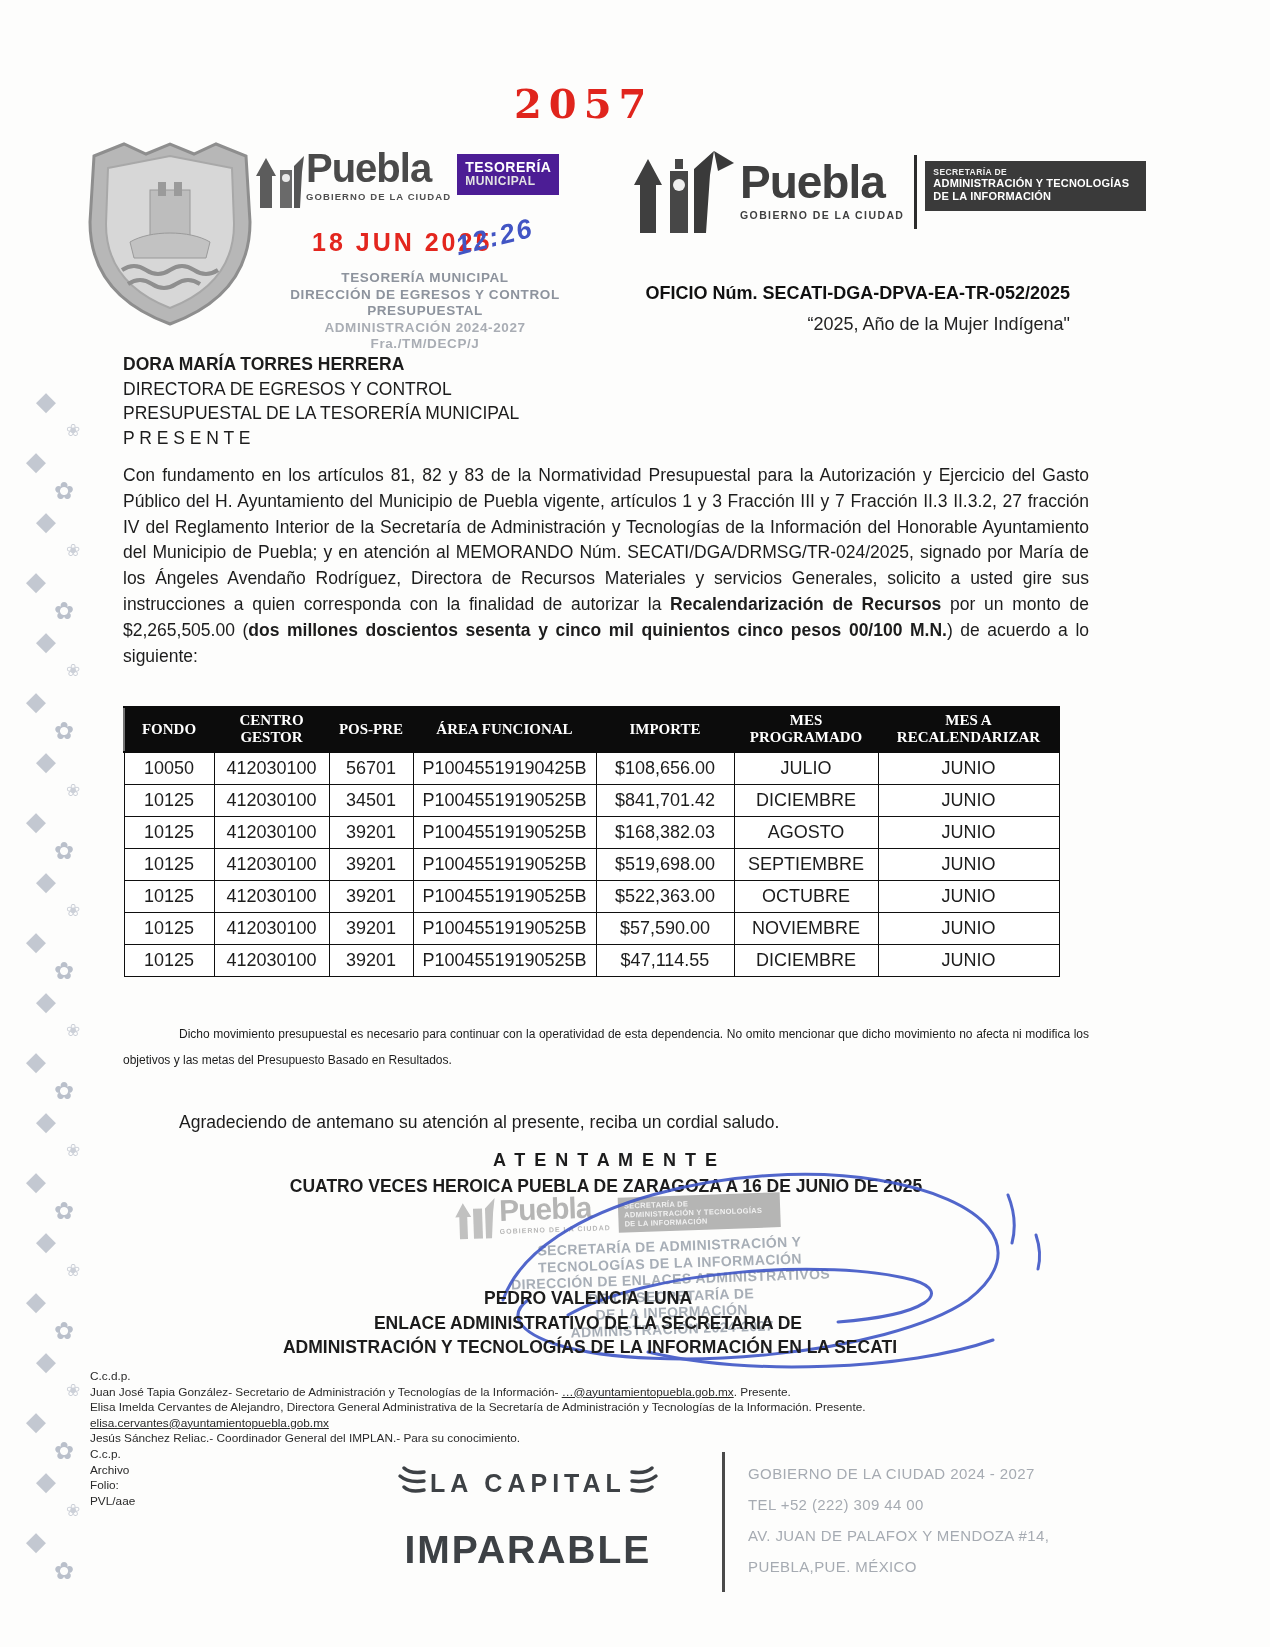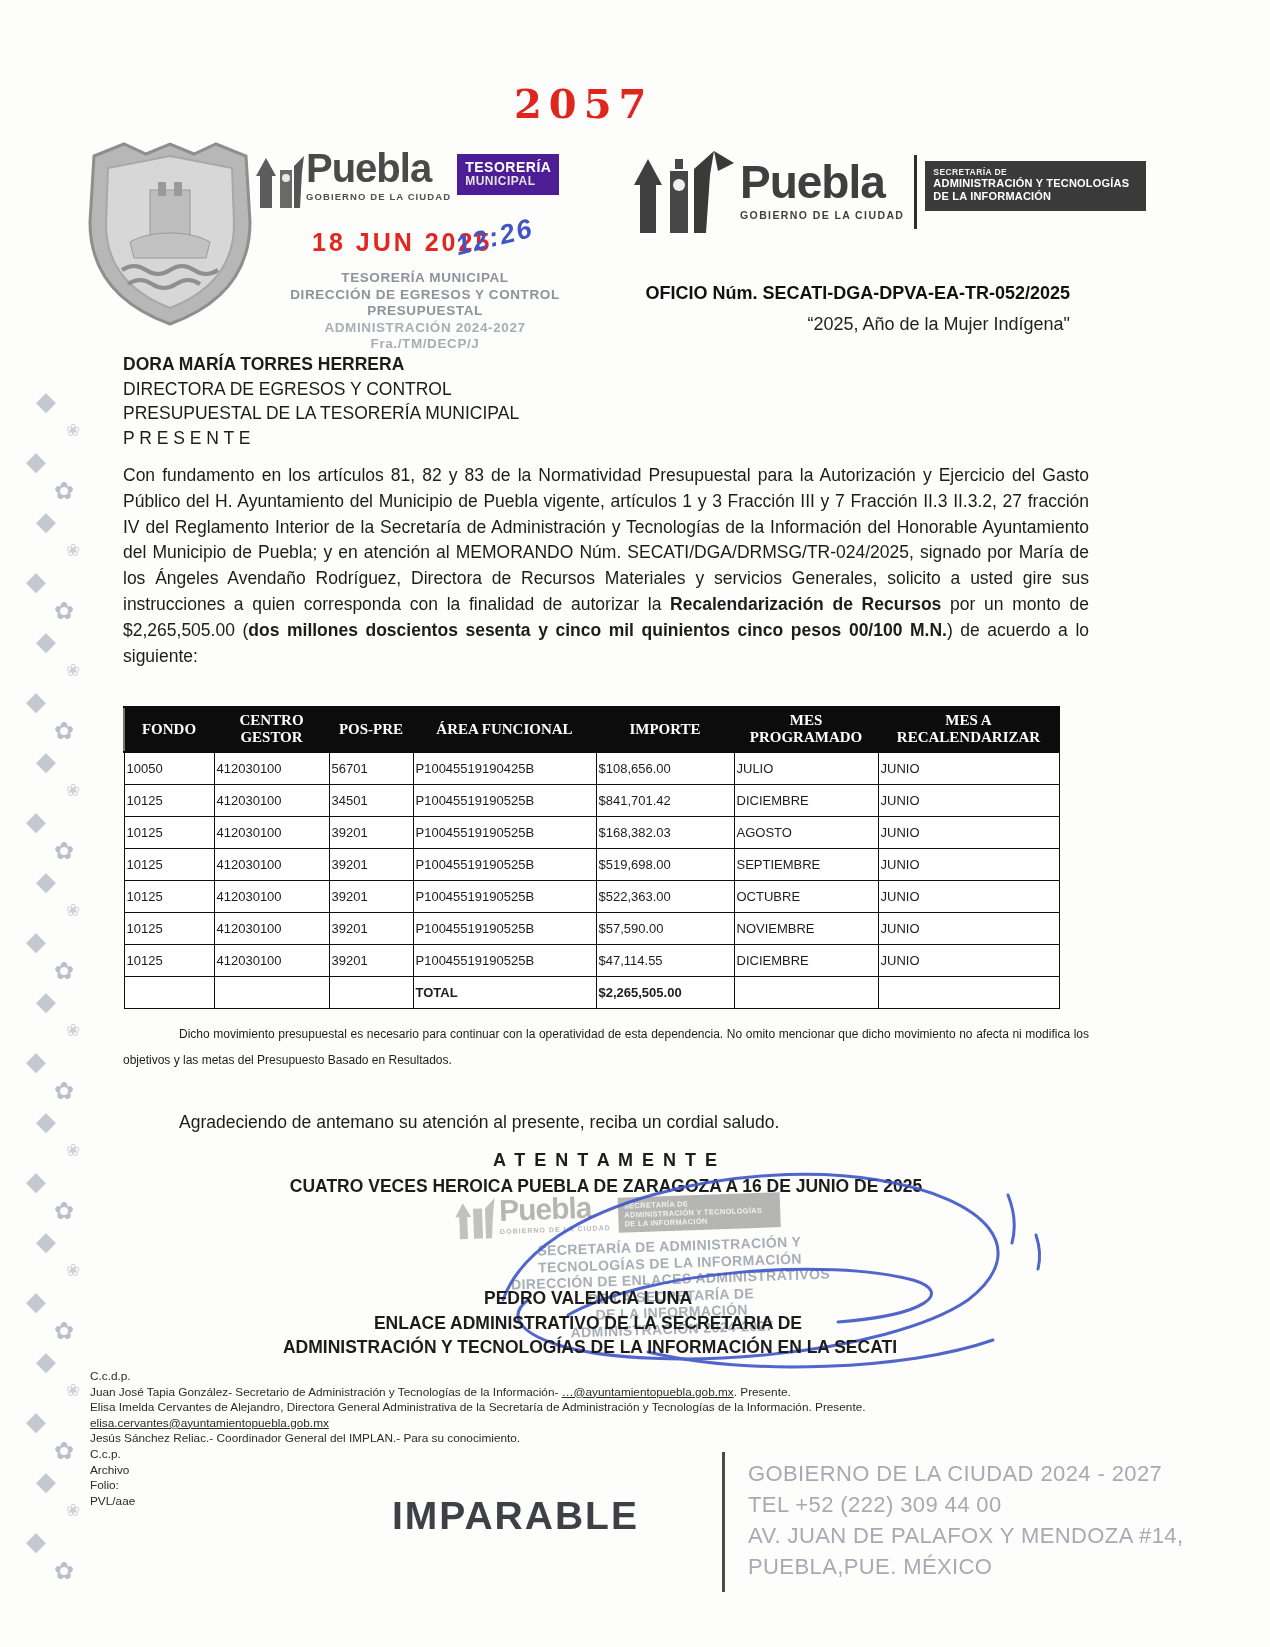--- a/index.html
+++ b/index.html
@@ -54,21 +54,21 @@
   .p2{position:absolute;left:123px;top:1022px;width:966px;font-size:12px;line-height:25.8px;
       text-align:justify;text-indent:56px;}
   .p3{position:absolute;left:123px;top:1112px;width:966px;font-size:17.5px;text-indent:56px;}
   .bold{font-weight:bold;}
   
   .tbl{position:absolute;left:123px;top:706px;border-collapse:collapse;background:#fff;}
   .tbl th{background:#0c0c0c;color:#fff;font-family:"Liberation Serif",serif;font-weight:bold;
           font-size:15px;padding:4px 2px;border:2px solid #0c0c0c;border-left:2px solid #ececec;
           line-height:1.15;}
   .tbl th:first-child{border-left:2px solid #737373;}
-  .tbl td{border:1.6px solid #0f0f0f;text-align:left;font-size:13px;padding:3px 2px;height:25px;}
+  .tbl td{border:1.6px solid #0f0f0f;text-align:center;font-size:18px;padding:3px 2px;height:25px;}
   .tbl .tot{font-weight:bold;}
   
   .atent{position:absolute;left:123px;top:1150px;width:966px;text-align:center;font-weight:bold;
          font-size:18px;letter-spacing:2px;}
   .heroica{position:absolute;left:123px;top:1176px;width:966px;text-align:center;font-weight:bold;
            font-size:17.5px;}
   .stamp-wrap{position:absolute;left:455px;top:1190px;width:430px;opacity:.85;transform:rotate(-2deg);}
   .stamp-logo{display:flex;align-items:flex-start;filter:grayscale(1);opacity:.75;}
   .stamp-logo .brand{font-size:30px;color:#878e98;}
   .stamp-logo .brand-sub{font-size:7px;color:#8a919b;letter-spacing:1px;margin-top:2px;}
@@ -91,21 +91,21 @@
   .ccdp .lbl{width:58px;flex:none;}
   .ccdp .txt{width:860px;}
   .em{text-decoration:underline;}
   
   .capital{position:absolute;left:392px;top:1466px;text-align:center;color:#3d4145;}
   .cap-line{display:flex;align-items:center;justify-content:center;font-weight:800;font-size:25px;
             letter-spacing:5px;}
   .cap-line svg{margin:0 4px;}
   .imparable{font-weight:900;font-size:39px;letter-spacing:2px;line-height:1.05;margin-top:30px;}
   .vdiv{position:absolute;left:722px;top:1452px;width:3px;height:140px;background:#4a4a4a;}
-  .city-info{position:absolute;left:748px;top:1458px;font-size:22px;line-height:31px;
+  .city-info{position:absolute;left:748px;top:1458px;font-size:15px;line-height:31px;
              color:#a6abb2;letter-spacing:.4px;}
   .city-info span{display:block;}
 </style>
 </head>
 <body>
 
 <div class="page">
 
   <div class="left-strip">
       <span class="orn g0">◆</span>
@@ -301,29 +301,20 @@
           <td>JUNIO</td>
       </tr>
       <tr>
         <td>10125</td>
           <td>412030100</td>
           <td>39201</td>
           <td>P10045519190525B</td>
           <td>$47,114.55</td>
           <td>DICIEMBRE</td>
           <td>JUNIO</td>
-      </tr>
-      <tr>
-        <td></td>
-          <td></td>
-          <td></td>
-        <td class="tot">TOTAL</td>
-        <td class="tot">$2,265,505.00</td>
-        <td></td>
-          <td></td>
       </tr>
     </tbody>
   </table>
 
   <div class="p2">Dicho movimiento presupuestal es necesario para continuar con la operatividad de esta dependencia. No omito mencionar que dicho movimiento no afecta ni modifica los objetivos y las metas del Presupuesto Basado en Resultados.</div>
   <div class="p3">Agradeciendo de antemano su atención al presente, reciba un cordial saludo.</div>
 
   <div class="atent">A T E N T A M E N T E</div>
   <div class="heroica">CUATRO VECES HEROICA PUEBLA DE ZARAGOZA A 16 DE JUNIO DE 2025</div>
 
@@ -393,20 +384,37 @@
       <span class="lbl"></span>
       <span class="txt">Folio:</span>
     </div>
     <div class="row">
       <span class="lbl"></span>
       <span class="txt">PVL/aae</span>
     </div>
   </div>
 
   <div class="capital">
+    <div class="cap-line">
+      <svg width="30" height="34" viewBox="0 0 30 34">
+        <g fill="none" stroke="#3d4145" stroke-width="3.4" stroke-linecap="round">
+          <path d="M28 6 Q14 8 8 2"></path>
+            <path d="M28 15 Q12 17 4 10"></path>
+            <path d="M28 24 Q14 27 8 21"></path>
+        </g>
+      </svg>
+      <span>LA CAPITAL</span>
+      <svg width="30" height="34" viewBox="0 0 30 34">
+        <g fill="none" stroke="#3d4145" stroke-width="3.4" stroke-linecap="round">
+          <path d="M2 6 Q16 8 22 2"></path>
+            <path d="M2 15 Q18 17 26 10"></path>
+            <path d="M2 24 Q16 27 22 21"></path>
+        </g>
+      </svg>
+    </div>
     <div class="imparable">IMPARABLE</div>
   </div>
 
   <div class="vdiv"></div>
 
   <div class="city-info">
     <span>GOBIERNO DE LA CIUDAD 2024 - 2027</span>
     <span>TEL +52 (222) 309 44 00</span>
     <span>AV. JUAN DE PALAFOX Y MENDOZA #14,</span>
     <span>PUEBLA,PUE. MÉXICO</span>

